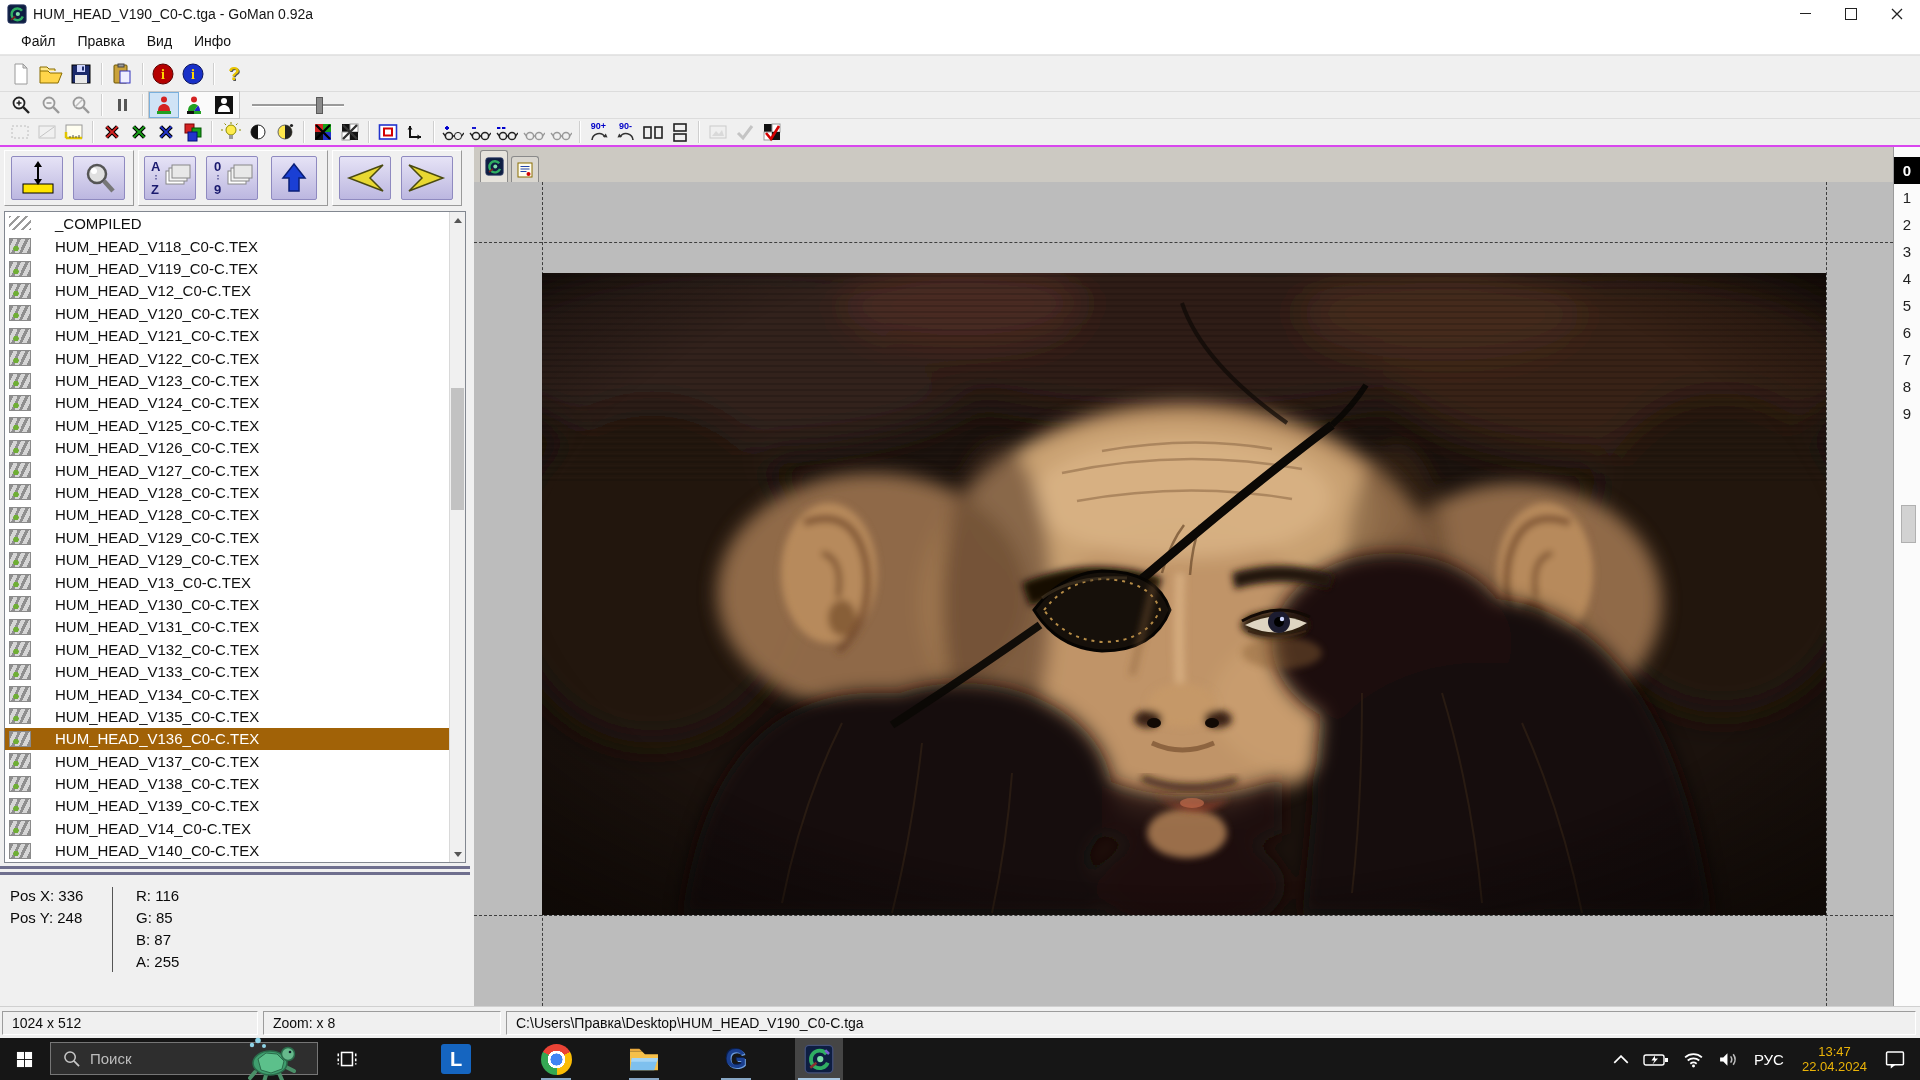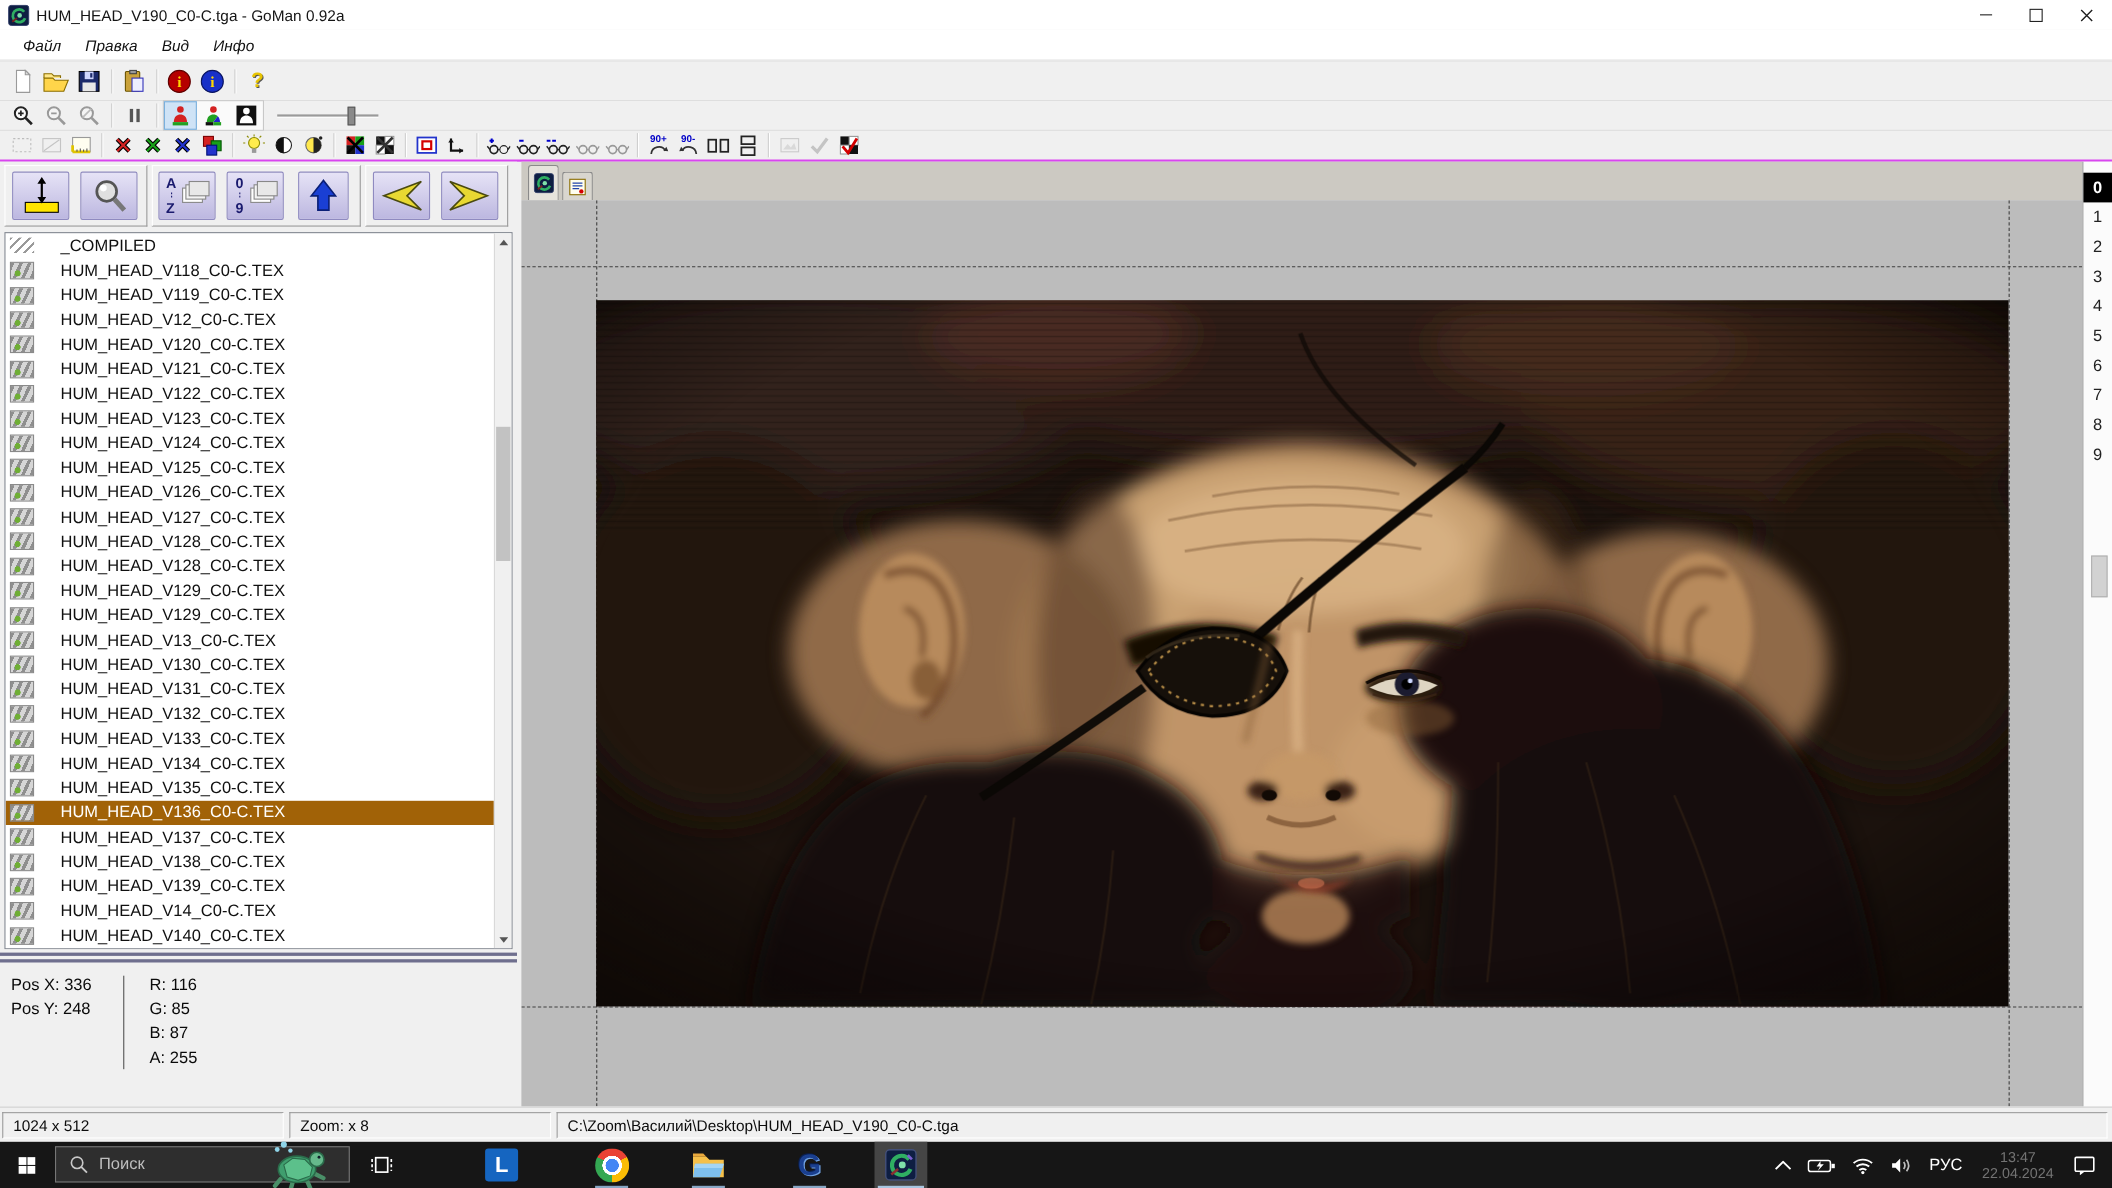--- a/index.html
+++ b/index.html
@@ -7,21 +7,21 @@
           font-family:"Liberation Sans",sans-serif;-webkit-font-smoothing:antialiased;}
   
   .titlebar{position:absolute;left:0;top:0;width:1920px;height:27px;background:#ffffff;display:flex;align-items:center;}
   .app-ico{width:20px;height:20px;margin:0 6px 0 7px;display:flex;}
   .title-text{font-size:14px;color:#151515;}
   .wbtns{position:absolute;right:0;top:0;height:27px;display:flex;}
   .wb{width:46px;height:27px;display:flex;align-items:center;justify-content:center;}
   .glyph-min{width:11px;height:1px;background:#222;}
   .glyph-max{width:10px;height:10px;border:1px solid #222;}
   
-  .menubar{position:absolute;left:0;top:27px;width:1920px;height:28px;background:#fff;border-bottom:1px solid #e6e6e6;display:flex;align-items:center;padding-left:10px;box-sizing:border-box;font-style:italic;}
+  .menubar{position:absolute;left:0;top:27px;width:1920px;height:28px;background:#fff;border-bottom:1px solid #e6e6e6;display:flex;align-items:center;padding-left:10px;box-sizing:border-box;}
   .mitem{font-size:14px;color:#111;padding:0 11px;height:100%;display:flex;align-items:center;}
   
   .tbar{position:absolute;left:0;width:1920px;background:#f0f0f0;display:flex;align-items:center;box-sizing:border-box;}
   .tb1{top:55px;height:37px;border-top:1px solid #e2e2e2;border-bottom:1px solid #dcdcdc;padding-left:6px;}
   .tb2{top:92px;height:27px;border-bottom:1px solid #dcdcdc;padding-left:6px;}
   .tb3{top:119px;height:28px;border-bottom:2px solid #d946ef;padding-left:6px;}
   .tb{width:30px;height:26px;display:flex;align-items:center;justify-content:center;flex:none;}
   .tb3 .tb{width:27px;height:24px;}
   .tb.dis{opacity:.42;filter:grayscale(1);}
   .tb.active{background:#cfe3f6;border:1px solid #7ab0dd;box-sizing:border-box;}
@@ -86,21 +86,21 @@
   .runbar{position:absolute;bottom:0;left:9px;width:30px;height:2px;background:#87a6c4;}
   .appbtn.goman-active .runbar{left:3px;width:42px;background:#a8c6e0;}
   .lsq{width:30px;height:30px;background:#1565c0;border-radius:3px;color:#fff;font-size:20px;font-weight:bold;display:flex;align-items:center;justify-content:center;}
   .gapp{font-size:27px;font-weight:bold;color:#1a3f8f;text-shadow:1px 1px 0 #6fa0e0, -1px -1px 0 #0a1f4f;}
   .chrome{width:31px;height:31px;border-radius:50%;
     background:radial-gradient(circle,#4285f4 0 27%,#ffffff 28% 40%,rgba(0,0,0,0) 41%),
     conic-gradient(from -60deg,#ea4335 0 120deg,#fbbc05 120deg 240deg,#34a853 240deg 360deg);}
   .tray{position:absolute;right:0;top:0;height:42px;display:flex;align-items:center;}
   .trayico{margin:0 7px;display:flex;align-items:center;}
   .lang{font-size:15px;color:#fff;margin:0 8px;}
-  .clock{color:#737373;font-size:13px;line-height:15px;text-align:center;margin:0 10px;}
+  .clock{color:#eab308;font-size:13px;line-height:15px;text-align:center;margin:0 10px;}
 </style>
 </head>
 <body>
 
 <div id="screen">
 
   <div class="titlebar">
     <span class="app-ico">
       <svg viewBox="0 0 24 24" width="20" height="20">
           <rect x="1" y="1" width="22" height="22" rx="3" fill="#0e1e42" stroke="#33406a"></rect>
@@ -786,21 +786,21 @@
       <div class="mip">6</div>
       <div class="mip">7</div>
       <div class="mip">8</div>
       <div class="mip">9</div>
       <div class="mipthumb"></div>
     </div>
 
   <div class="statusbar">
     <div class="scell" style="left:2px;width:256px;">1024 x 512</div>
     <div class="scell" style="left:263px;width:238px;">Zoom: x 8</div>
-    <div class="scell" style="left:506px;width:1410px;">C:\Zoom\Василий\Desktop\HUM_HEAD_V190_C0-C.tga</div>
+    <div class="scell" style="left:506px;width:1410px;">C:\Users\Правка\Desktop\HUM_HEAD_V190_C0-C.tga</div>
   </div>
 
   <div class="taskbar">
     <div class="startbtn">
       <svg width="17" height="17" viewBox="0 0 18 18">
           <rect x="1" y="1" width="7.5" height="7.5" fill="#fff"></rect>
           <rect x="9.5" y="1" width="7.5" height="7.5" fill="#fff"></rect>
           <rect x="1" y="9.5" width="7.5" height="7.5" fill="#fff"></rect>
           <rect x="9.5" y="9.5" width="7.5" height="7.5" fill="#fff"></rect>
         </svg>

